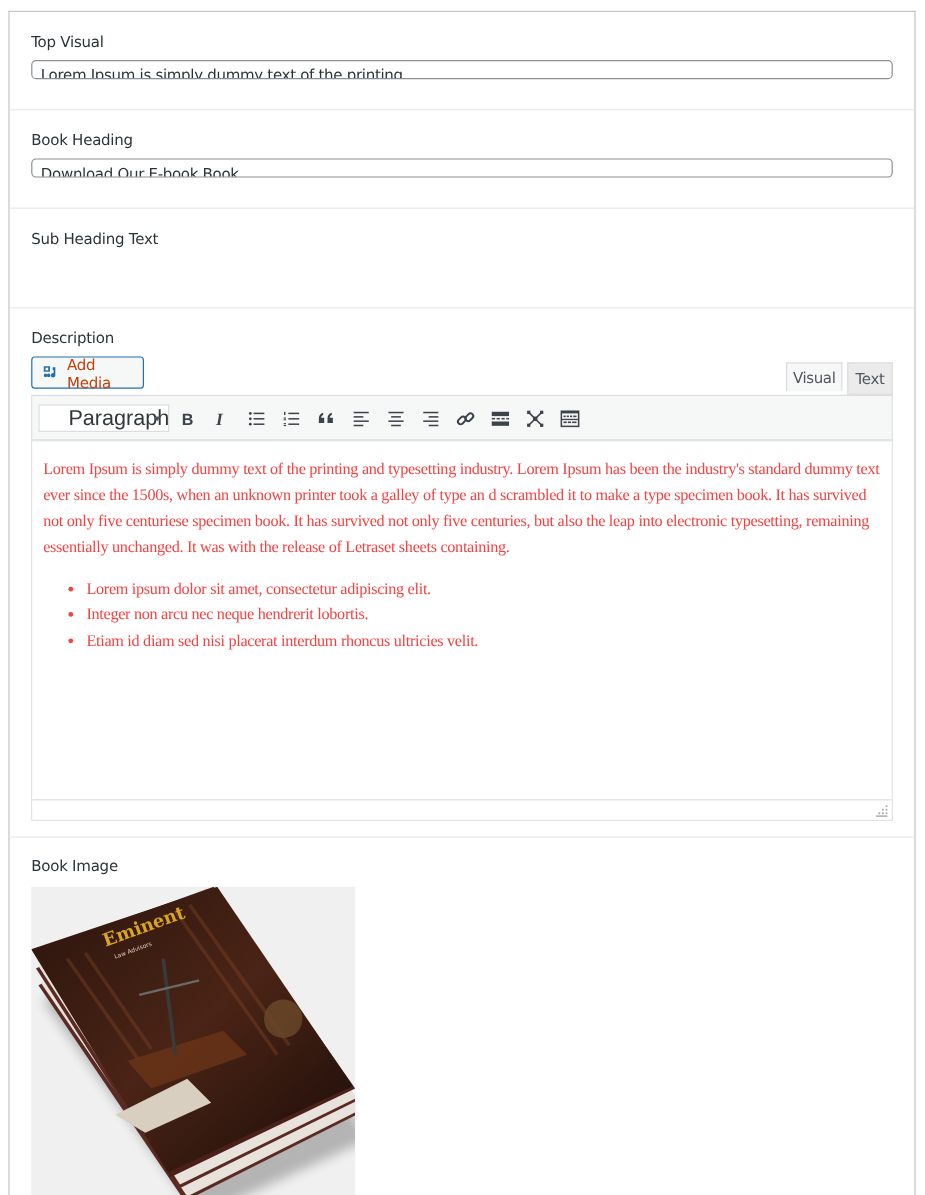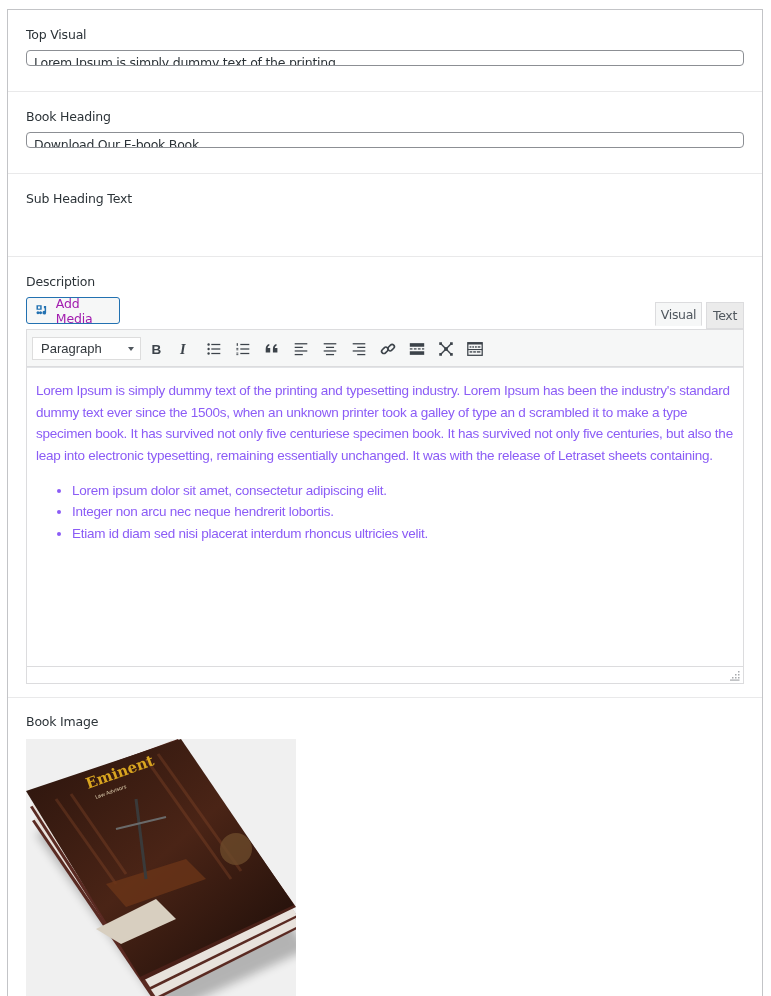--- a/index.html
+++ b/index.html
@@ -23,21 +23,21 @@
     border: 1px solid #8c8f94; border-radius: 4px; background: #fff;
     font-family: "DejaVu Sans", sans-serif; font-size: 12.5px; color: #2c3338;
     padding: 0 7px; line-height: 24px; letter-spacing: -0.25px;
     white-space: nowrap; overflow: hidden;
   }
 
   
   .add-media {
     position: absolute; left: 18px; top: 287px; width: 94px; height: 27px;
     border: 1px solid #2271b1; border-radius: 3px; background: #f6f7f7;
-    color: #a21caf; font-family: "DejaVu Sans", sans-serif; font-size: 12.5px;
+    color: #c2410c; font-family: "DejaVu Sans", sans-serif; font-size: 12.5px;
     display: flex; align-items: center; padding-left: 8px; gap: 6px; letter-spacing: -0.2px;
   }
   .add-media svg { width: 15px; height: 15px; }
 
   .tab {
     position: absolute; height: 27px; font-family: "DejaVu Sans", sans-serif;
     font-size: 12.5px; color: #50575e; border: 1px solid #dcdcde;
     display: flex; align-items: center; justify-content: center; letter-spacing: -0.3px;
   }
   .tab-visual { left: 647px; top: 292px; width: 47px; background: #f6f7f7; border-bottom-color: #f6f7f7; height: 24px; }
@@ -47,39 +47,39 @@
     position: absolute; left: 18px; top: 319px; width: 718px; height: 355px;
     border: 1px solid #dcdcde;
   }
   .toolbar {
     position: absolute; left: 0; top: 0; width: 716px; height: 37px;
     background: #f6f7f7; border-bottom: 1px solid #dcdcde;
     box-shadow: 0 1px 0 #e2e4e7;
   }
   .format-select {
     position: absolute; left: 5px; top: 7px; width: 109px; height: 23px;
-    background: #fff; border: 1px solid #dddddd; font-size: 13px;
-    color: #32373c; padding-left: 8px; line-height: 21px;
+    background: #fff; border: 1px solid #dddddd; font-size: 18px;
+    color: #32373c; padding-left: 24px; line-height: 21px;
   }
   .format-select .caret {
     position: absolute; right: 6px; top: 9px; width: 0; height: 0;
     border-left: 3px solid transparent; border-right: 3px solid transparent;
     border-top: 4px solid #50575e;
   }
   .tb-btn {
     position: absolute; top: 8px; width: 22px; height: 22px;
     display: flex; align-items: center; justify-content: center; color: #3c434a;
   }
   .tb-btn svg { width: 18px; height: 18px; }
 
   .editor-body {
     position: absolute; left: 0; top: 38px; width: 716px; height: 298px;
     background: #fff; padding: 12px 9px;
-    font-family: Liberation Sans, sans-serif; font-size: 13.5px;
-    line-height: 21.7px; color: #8b5cf6; letter-spacing: -0.25px;
+    font-family: Liberation Serif, serif; font-size: 13.5px;
+    line-height: 21.7px; color: #ef4444; letter-spacing: -0.25px;
   }
   .editor-body p { margin-bottom: 13px; }
   .editor-body ul { padding-left: 36px; }
   .editor-body li { line-height: 21.6px; }
 
   .statusbar {
     position: absolute; left: 0; bottom: 0; width: 716px; height: 17px;
     background: #fff; border-top: 1px solid #dcdcde;
   }
   .resize-handle { position: absolute; right: 3px; bottom: 2px; width: 10px; height: 10px; }

